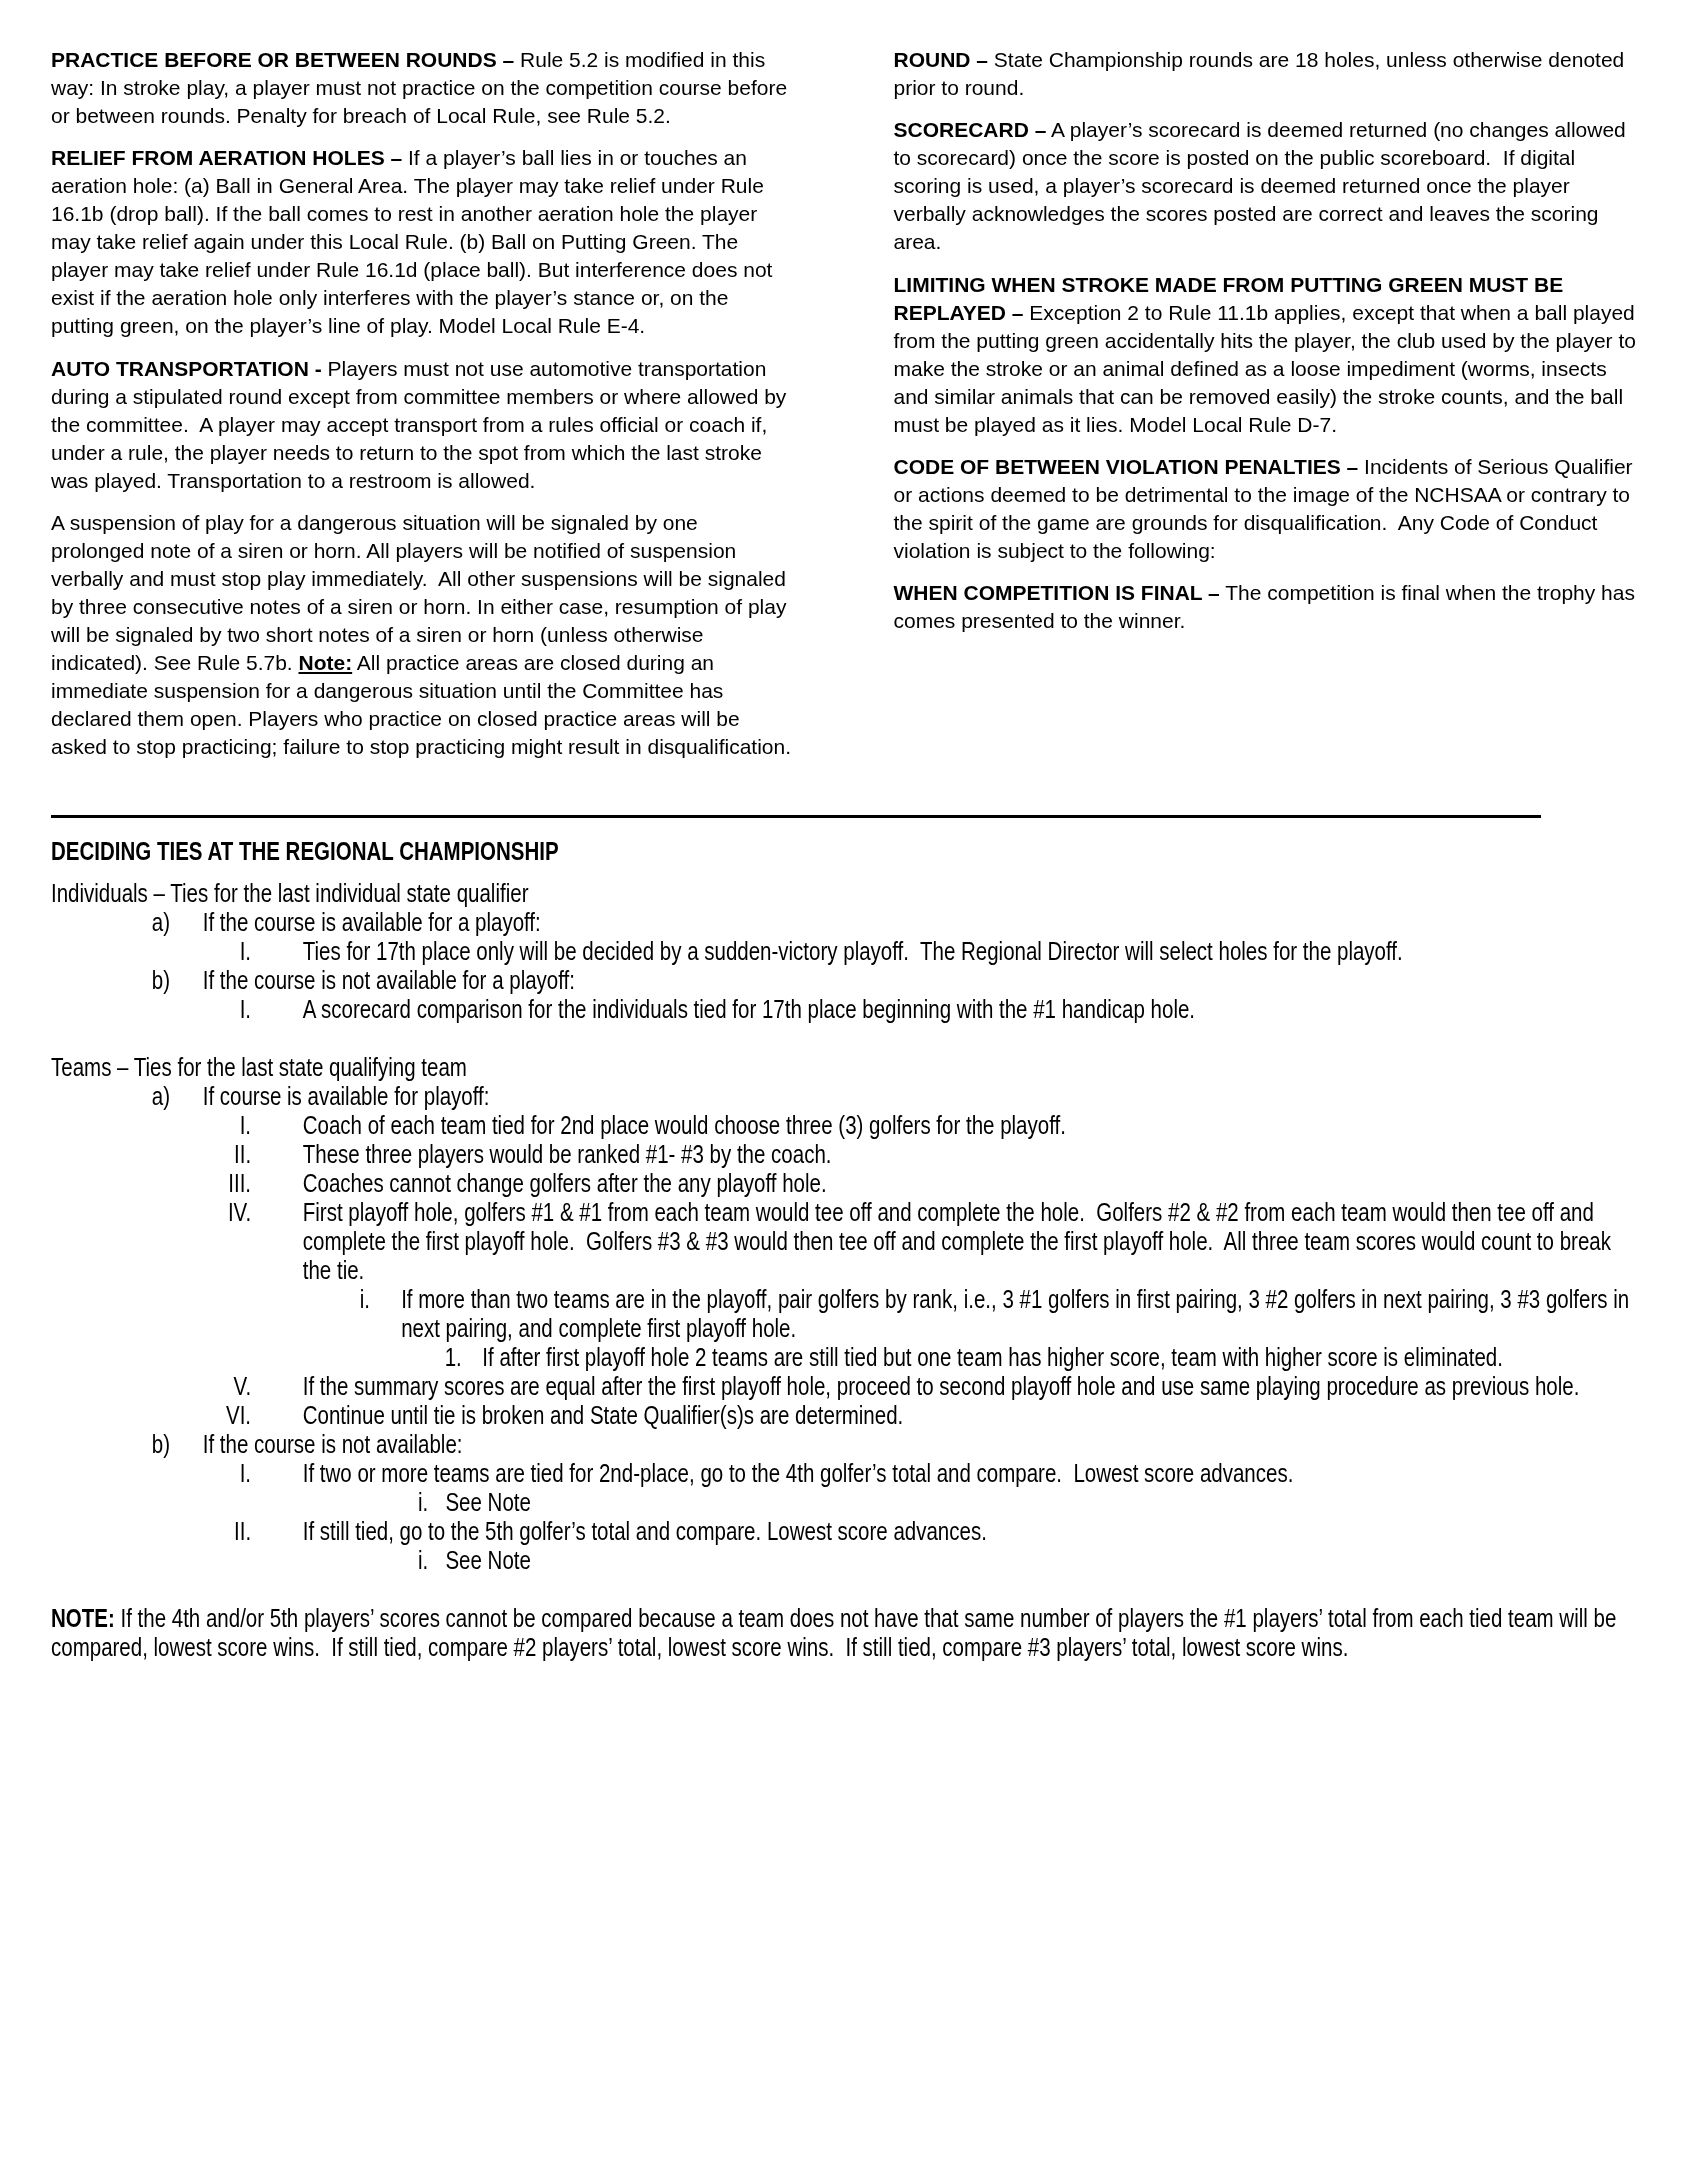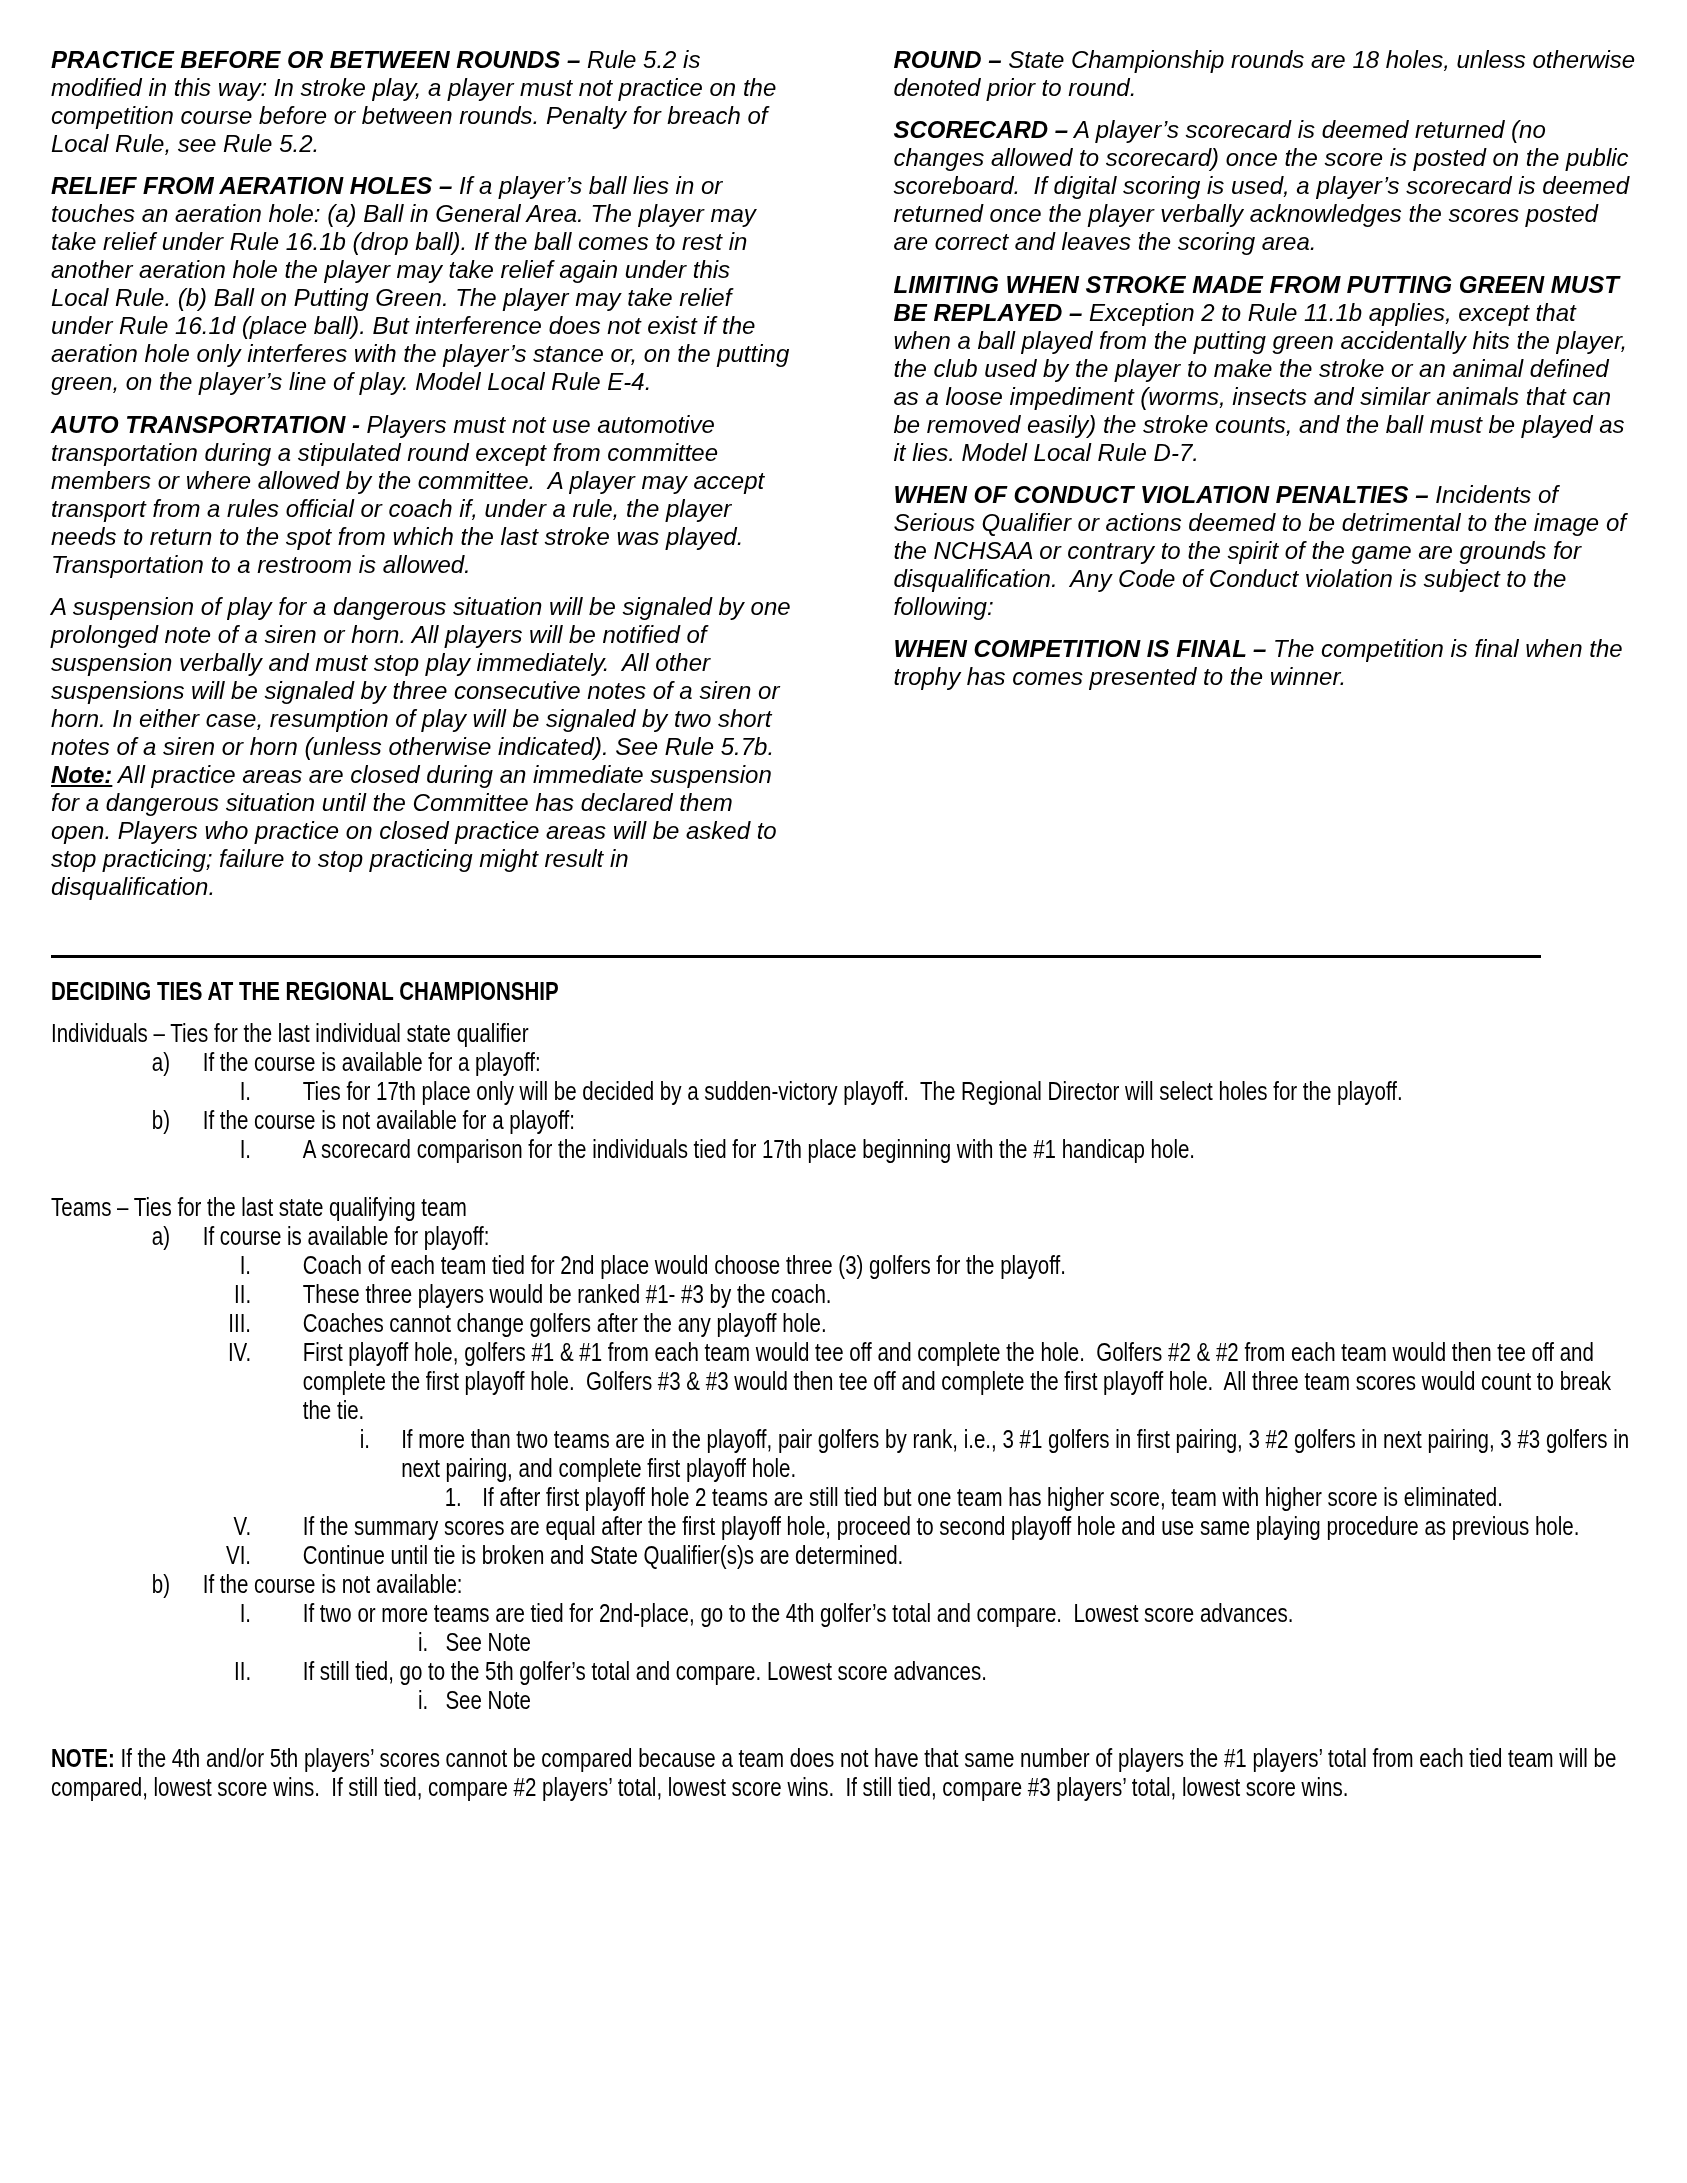--- a/index.html
+++ b/index.html
@@ -7,21 +7,21 @@
     width: 1687px;
     height: 2183px;
     font-family: "Liberation Sans", "DejaVu Sans", sans-serif;
     color: #000000;
     overflow: hidden;
   }
   .page { padding: 46px 51px 0 51px; }
 
   
   .columns { display: flex; gap: 100px; }
-  .col { flex: 1 1 0; min-width: 0; font-size: 24px; line-height: 28px; font-style: italic; }
+  .col { flex: 1 1 0; min-width: 0; font-size: 21px; line-height: 28px; }
   .col p { margin: 0 0 14.3px 0; white-space: pre-wrap; }
   .sec-title { font-weight: bold; }
   .note-underline { font-weight: bold; text-decoration: underline; }
 
   
   .divider { border-top: 3.4px solid #000; width: 1490px; margin: 40px 0 18.6px 0; height: 0; }
 
   
   .narrow {
     width: calc(100% / 0.82);
@@ -58,21 +58,21 @@
       <p><span class="sec-title">PRACTICE BEFORE OR BETWEEN ROUNDS –</span><span> Rule 5.2 is modified in this way: In stroke play, a player must not practice on the competition course before or between rounds. Penalty for breach of Local Rule, see Rule 5.2.</span></p>
       <p><span class="sec-title">RELIEF FROM AERATION HOLES –</span><span> If a player’s ball lies in or touches an aeration hole: (a) Ball in General Area. The player may take relief under Rule 16.1b (drop ball). If the ball comes to rest in another aeration hole the player may take relief again under this Local Rule. (b) Ball on Putting Green. The player may take relief under Rule 16.1d (place ball). But interference does not exist if the aeration hole only interferes with the player’s stance or, on the putting green, on the player’s line of play. Model Local Rule E-4.</span></p>
       <p><span class="sec-title">AUTO TRANSPORTATION -</span><span> Players must not use automotive transportation during a stipulated round except from committee members or where allowed by the committee.  A player may accept transport from a rules official or coach if, under a rule, the player needs to return to the spot from which the last stroke was played. Transportation to a restroom is allowed.</span></p>
       <p><span>A suspension of play for a dangerous situation will be signaled by one prolonged note of a siren or horn. All players will be notified of suspension verbally and must stop play immediately.  All other suspensions will be signaled by three consecutive notes of a siren or horn. In either case, resumption of play will be signaled by two short notes of a siren or horn (unless otherwise indicated). See Rule 5.7b. </span><span class="note-underline">Note:</span><span> All practice areas are closed during an immediate suspension for a dangerous situation until the Committee has declared them open. Players who practice on closed practice areas will be asked to stop practicing; failure to stop practicing might result in disqualification.</span></p>
     </div>
 
     <div class="col">
       <p><span class="sec-title">ROUND –</span><span> State Championship rounds are 18 holes, unless otherwise denoted prior to round.</span></p>
       <p><span class="sec-title">SCORECARD –</span><span> A player’s scorecard is deemed returned (no changes allowed to scorecard) once the score is posted on the public scoreboard.  If digital scoring is used, a player’s scorecard is deemed returned once the player verbally acknowledges the scores posted are correct and leaves the scoring area.</span></p>
       <p><span class="sec-title">LIMITING WHEN STROKE MADE FROM PUTTING GREEN MUST BE REPLAYED –</span><span> Exception 2 to Rule 11.1b applies, except that when a ball played from the putting green accidentally hits the player, the club used by the player to make the stroke or an animal defined as a loose impediment (worms, insects and similar animals that can be removed easily) the stroke counts, and the ball must be played as it lies. Model Local Rule D-7.</span></p>
-      <p><span class="sec-title">WHEN OF CONDUCT VIOLATION PENALTIES –</span><span> Incidents of Serious Qualifier or actions deemed to be detrimental to the image of the NCHSAA or contrary to the spirit of the game are grounds for disqualification.  Any Code of Conduct violation is subject to the following:</span></p>
+      <p><span class="sec-title">CODE OF BETWEEN VIOLATION PENALTIES –</span><span> Incidents of Serious Qualifier or actions deemed to be detrimental to the image of the NCHSAA or contrary to the spirit of the game are grounds for disqualification.  Any Code of Conduct violation is subject to the following:</span></p>
       <p><span class="sec-title">WHEN COMPETITION IS FINAL –</span><span> The competition is final when the trophy has comes presented to the winner.</span></p>
     </div>
 
   </div>
 
   <div class="divider"></div>
 
   <div class="narrow">
 
     <div class="ties-heading">DECIDING TIES AT THE REGIONAL CHAMPIONSHIP</div>

